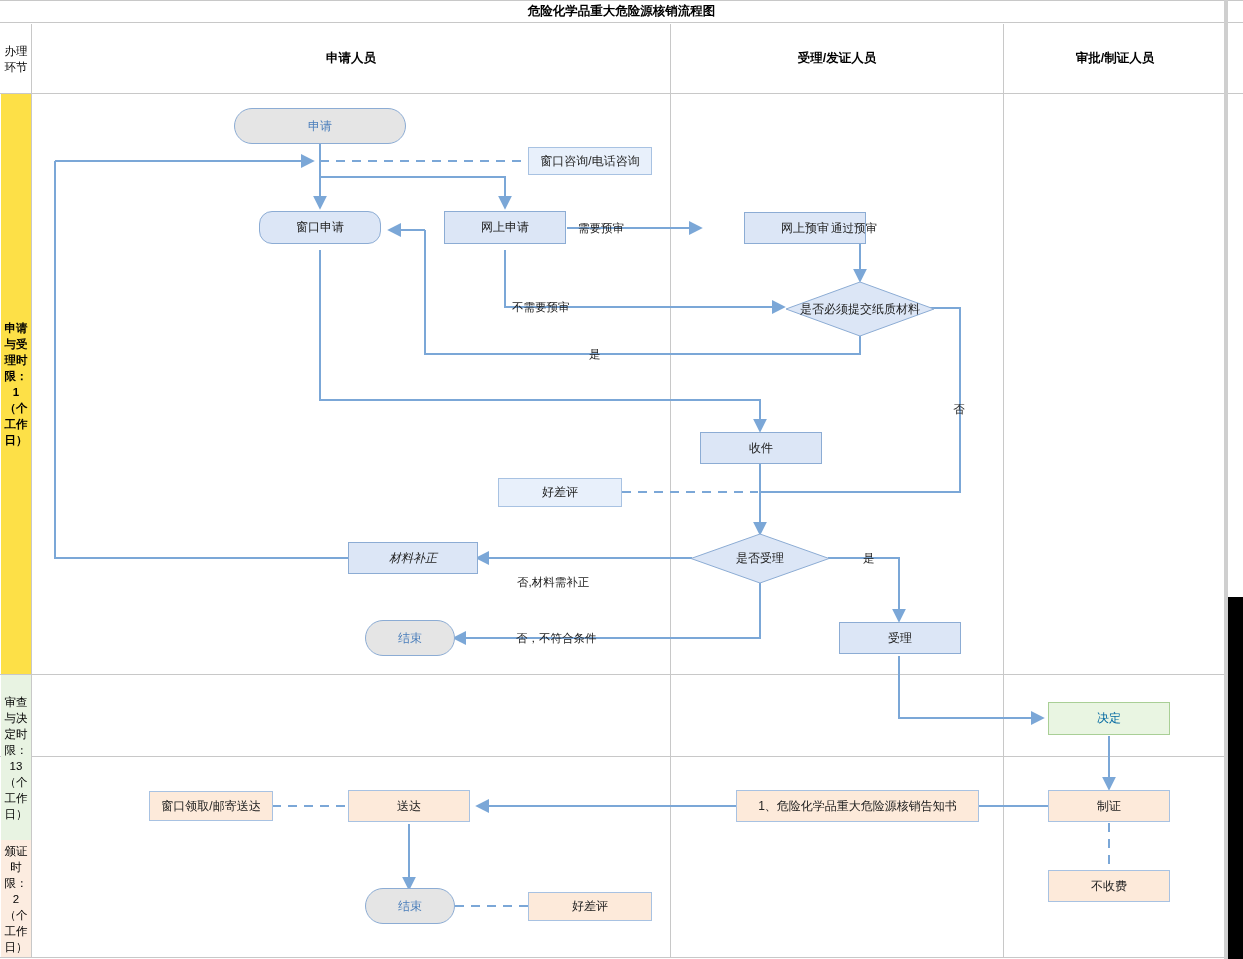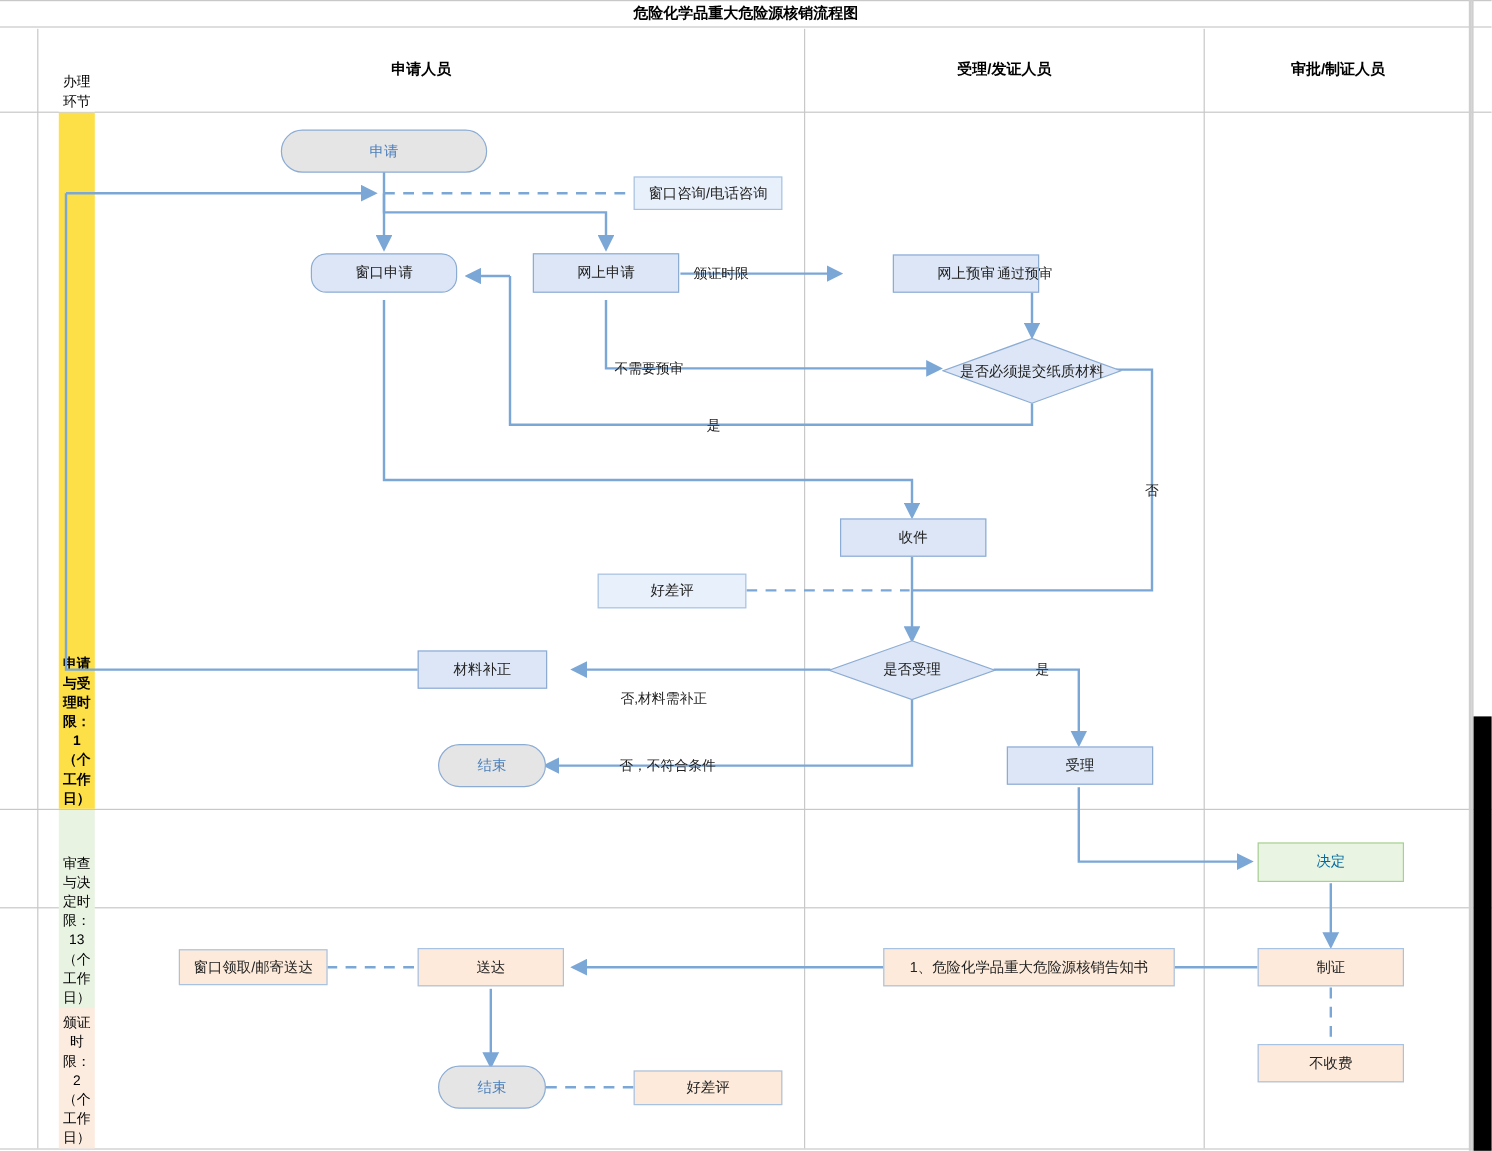--- a/index.html
+++ b/index.html
@@ -27,23 +27,23 @@
 
   .colhdr {
     position:absolute; top:24px; height:69px;
     display:flex; align-items:center; justify-content:center;
     font-size:12.5px; font-weight:bold; color:#000;
   }
 
   
   .phase {
     position:absolute; left:1px; width:30px;
-    display:flex; align-items:flex-end; justify-content:center;
+    display:flex; align-items:center; justify-content:center;
     text-align:center;
-    font-size:11.5px; line-height:16px; color:#000;margin-left:48px;
+    font-size:11.5px; line-height:16px; color:#000;
   }
   .phase span { display:block; width:28px; word-break:break-all; }
   .phase.blue  { background:#fde047;font-weight:bold; }
   .phase.green { background:#e8f3e2; }
   .phase.peach { background:#fcece0; }
 
   
   .node {
     position:absolute;
     display:flex; align-items:center; justify-content:center;
@@ -175,21 +175,21 @@
       <path d="M 738,806 L 478,806" marker-end="url(#ah)"></path>
 
       <path d="M 272,806 L 348,806" stroke-dasharray="9 7"></path>
 
       <path d="M 409,824 L 409,888" marker-end="url(#ah)"></path>
 
       <path d="M 455,906 L 528,906" stroke-dasharray="9 7"></path>
     </g>
   </svg>
 
-  <div class="elabel" style="left:578px; top:221px;">颁证时限</div>
+  <div class="elabel" style="left:578px; top:221px;">需要预审</div>
   <div class="elabel" style="left:831px; top:221px;">通过预审</div>
   <div class="elabel" style="left:512px; top:300px;">不需要预审</div>
   <div class="elabel" style="left:589px; top:347px;">是</div>
   <div class="elabel vert" style="left:951px; top:395px;">否</div>
   <div class="elabel" style="left:517px; top:530px;margin-top:45px;">否,材料需补正</div>
   <div class="elabel" style="left:863px; top:551px;">是</div>
   <div class="elabel" style="left:516px; top:631px;">否，不符合条件</div>
 
   <div class="node term" style="left:234px; top:108px; width:172px; height:36px;">申请</div>
 
@@ -212,21 +212,21 @@
 
   <div class="node box-blue-lite" style="left:498px; top:478px; width:124px; height:29px;">好差评</div>
 
   <div class="diamond-wrap" style="left:690px; top:533px; width:140px; height:51px;">
     <svg width="140" height="51" viewBox="0 0 140 51">
       <polygon points="70,1 139,25.5 70,50 1,25.5" fill="#dce6f6" stroke="#8cacd4" stroke-width="1"></polygon>
     </svg>
     <div class="dlabel">是否受理</div>
   </div>
 
-  <div class="node box-blue" style="left:348px; top:542px; width:108px; height:32px;">材料补正</div>
+  <div class="node box-blue" style="left:348px; top:542px; width:130px; height:32px;font-style:italic;">材料补正</div>
 
   <div class="node term" style="left:365px; top:620px; width:90px; height:36px;">结束</div>
 
   <div class="node box-blue" style="left:839px; top:622px; width:122px; height:32px;">受理</div>
 
   <div class="node box-green" style="left:1048px; top:702px; width:122px; height:33px;">决定</div>
 
   <div class="node box-peach" style="left:1048px; top:790px; width:122px; height:32px;">制证</div>
 
   <div class="node box-peach" style="left:1048px; top:870px; width:122px; height:32px;">不收费</div>

